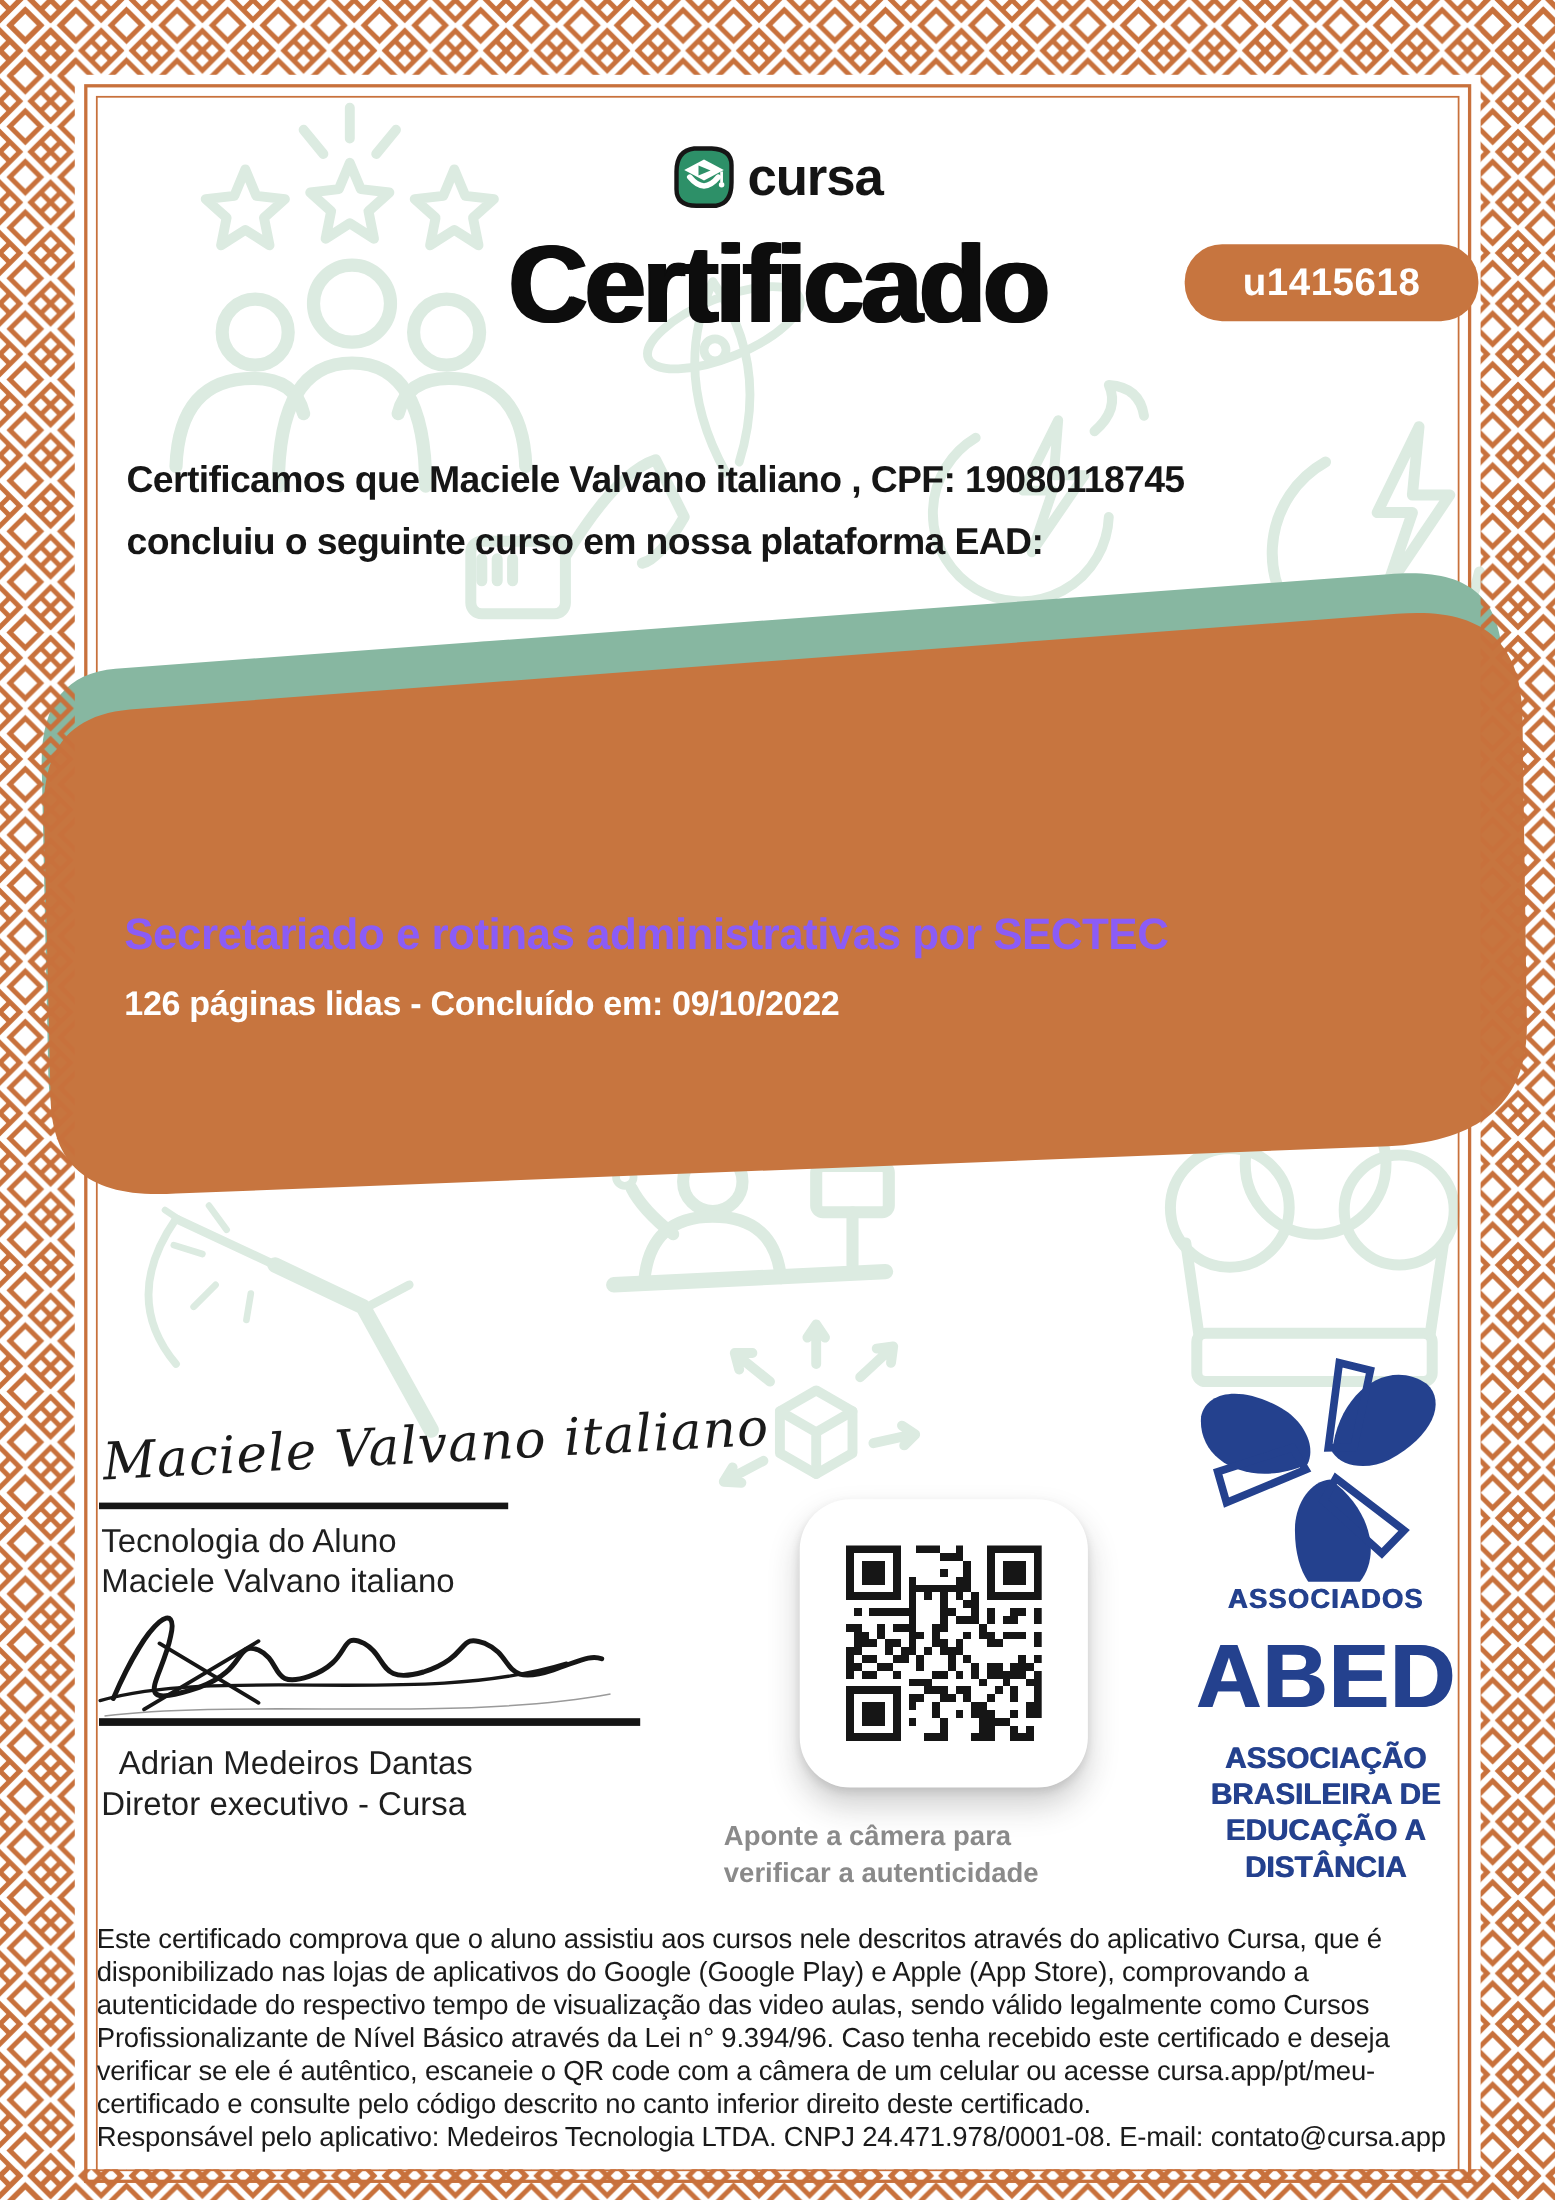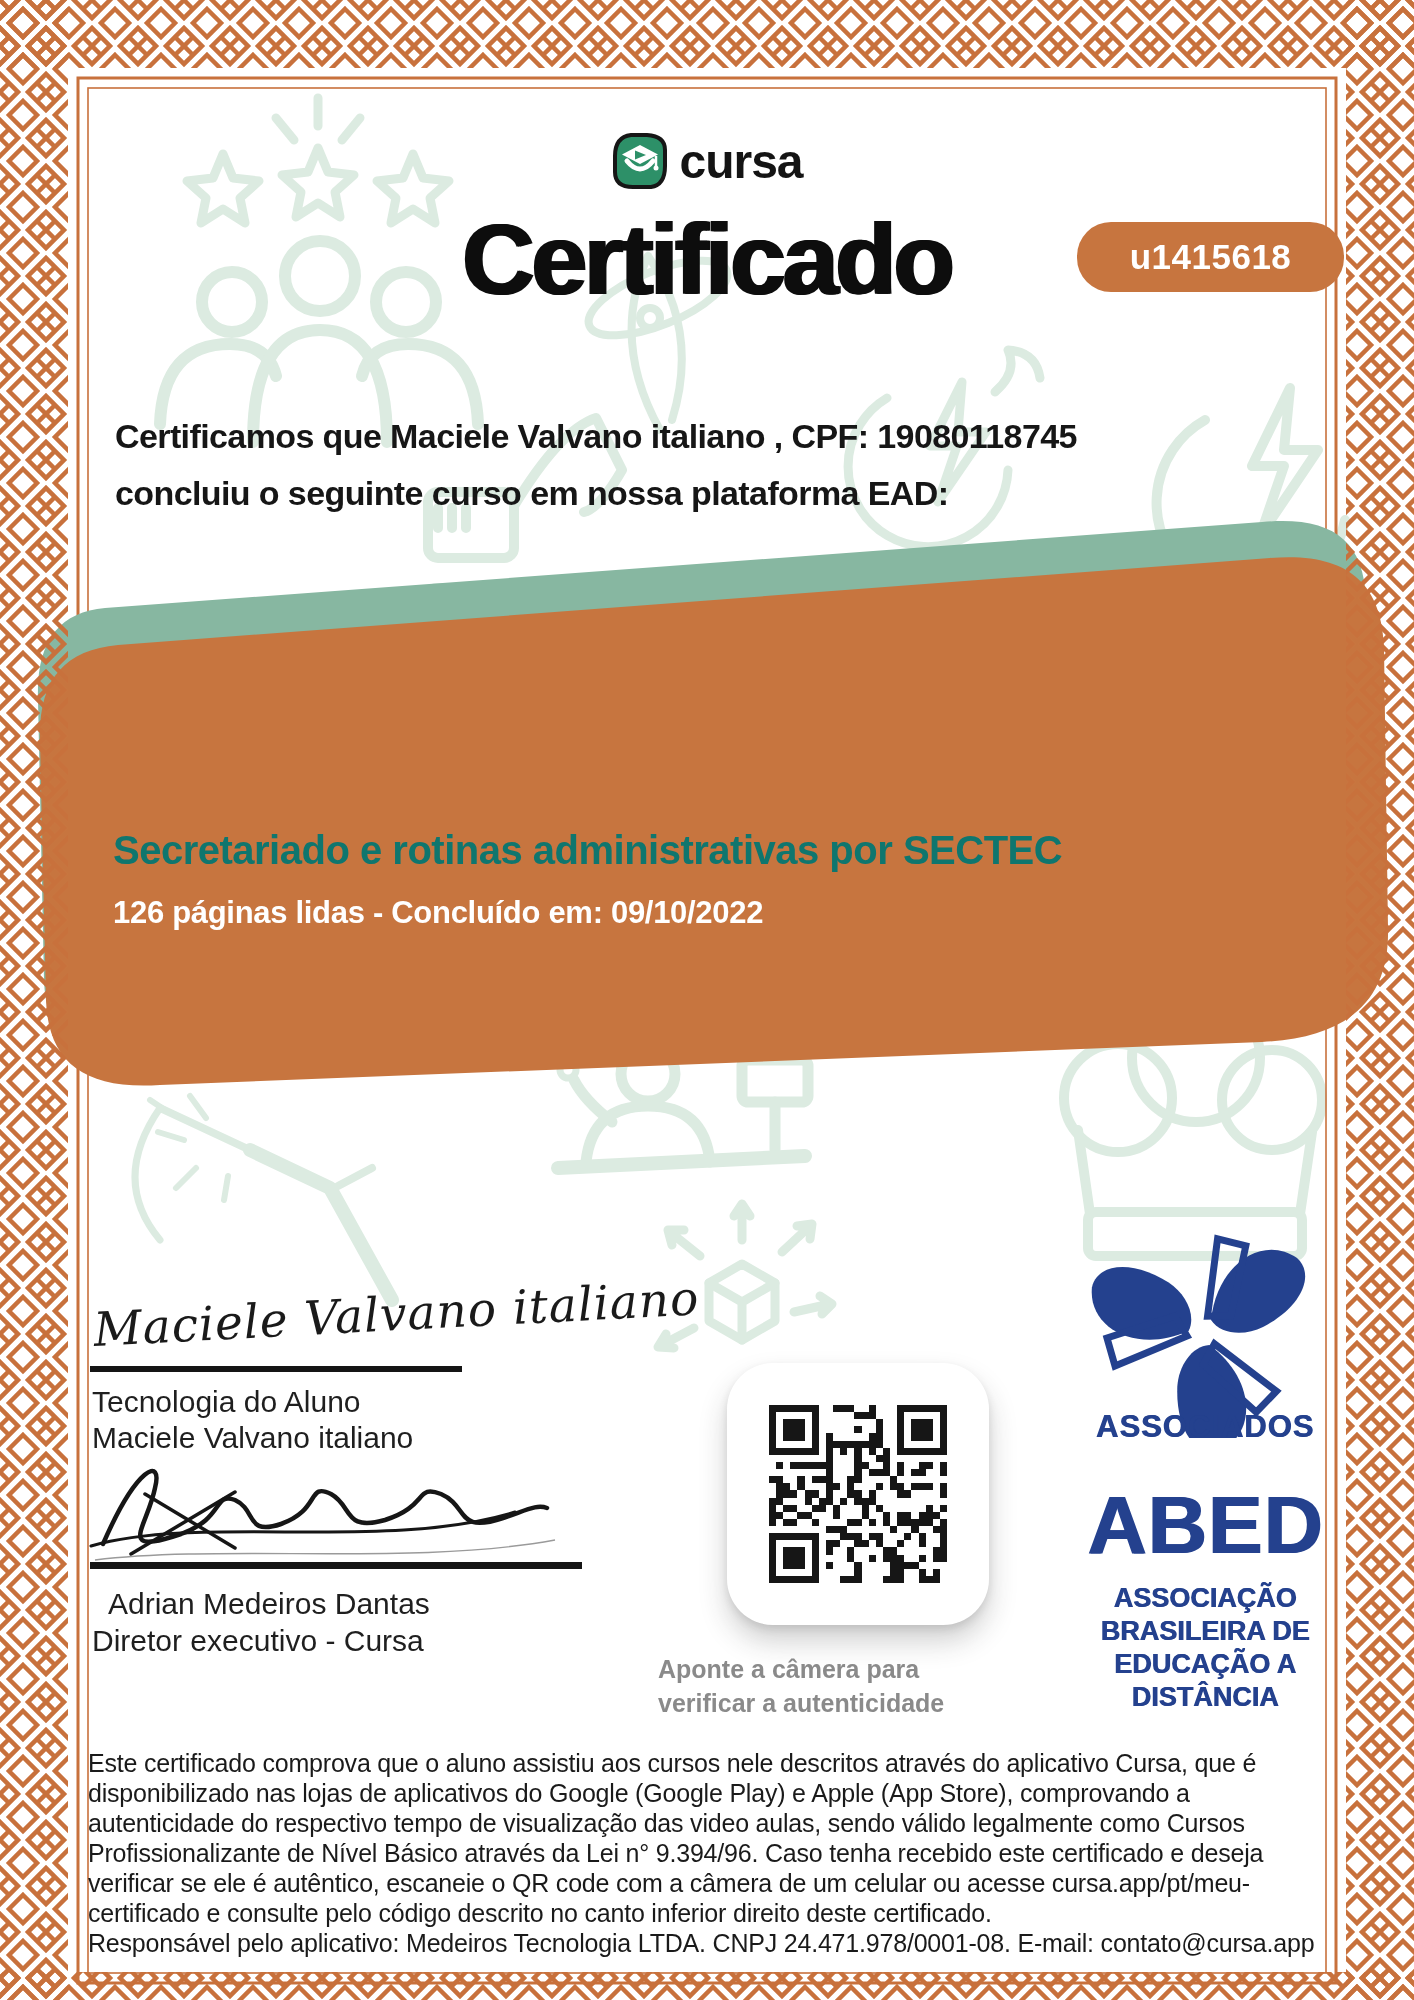--- a/index.html
+++ b/index.html
@@ -16,21 +16,21 @@
               text-shadow:1.6px 0 0 #0d0d0d,-1.6px 0 0 #0d0d0d;}
   .badge{position:absolute;left:1077px;top:222px;width:267px;height:70px;background:#c7753f;
          border-radius:34px;display:flex;align-items:center;justify-content:center;
          color:#ffffff;font-size:35px;font-weight:700;letter-spacing:0.5px;}
 
   
   .intro{position:absolute;left:115px;top:408px;color:#161616;font-weight:700;
          font-size:34px;line-height:57px;letter-spacing:-0.6px;white-space:nowrap;}
 
   
-  .course-title{position:absolute;left:113px;top:828px;color:#0f766e;font-size:40px;
+  .course-title{position:absolute;left:113px;top:828px;color:#8b5cf6;font-size:40px;
                 font-weight:700;letter-spacing:-0.5px;white-space:nowrap;}
   .course-meta{position:absolute;left:113px;top:895px;color:#ffffff;font-size:31px;
                font-weight:700;letter-spacing:-0.3px;white-space:nowrap;}
 
   
   .script-sig{position:absolute;left:95px;top:1302px;font-family:"DejaVu Serif",serif;
               font-style:italic;font-size:47px;color:#1a1a1a;transform:rotate(-3deg);
               transform-origin:left bottom;letter-spacing:1px;white-space:nowrap;}
   .sig-line{position:absolute;background:#151515;}
   .sig-line1{left:90px;top:1366px;width:372px;height:6px;}
@@ -42,21 +42,21 @@
   
   .qr-card{position:absolute;left:727px;top:1363px;width:262px;height:262px;background:#ffffff;
            border-radius:46px;box-shadow:0 16px 28px rgba(40,40,40,0.22),0 4px 8px rgba(0,0,0,0.10);
            display:flex;align-items:center;justify-content:center;}
   .qr-caption{position:absolute;left:658px;top:1652px;width:400px;
               color:#8a8a8a;font-size:25px;font-weight:700;line-height:34px;}
 
   
   .abed-logo{position:absolute;left:1073px;top:1226px;}
   .abed-line{position:absolute;left:1025px;width:360px;text-align:center;color:#24418e;font-weight:700;}
-  .abed-assoc{top:1409px;font-size:31px;letter-spacing:1px;text-shadow:0.8px 0 0 #24418e;}
+  .abed-assoc{top:1440px;font-size:25px;letter-spacing:1px;text-shadow:0.8px 0 0 #24418e;}
   .abed-acr{top:1478px;font-size:82px;letter-spacing:1px;text-shadow:1.6px 0 0 #24418e;}
   .abed-desc{font-size:27px;line-height:33px;text-shadow:0.8px 0 0 #24418e;}
   .d1{top:1582px;} .d2{top:1615px;} .d3{top:1648px;} .d4{top:1681px;}
 
   
   .footer{position:absolute;left:88px;top:1748px;width:1244px;color:#1a1a1a;
           font-size:25px;line-height:30px;letter-spacing:-0.2px;}
 </style>
 </head>
 <body>

